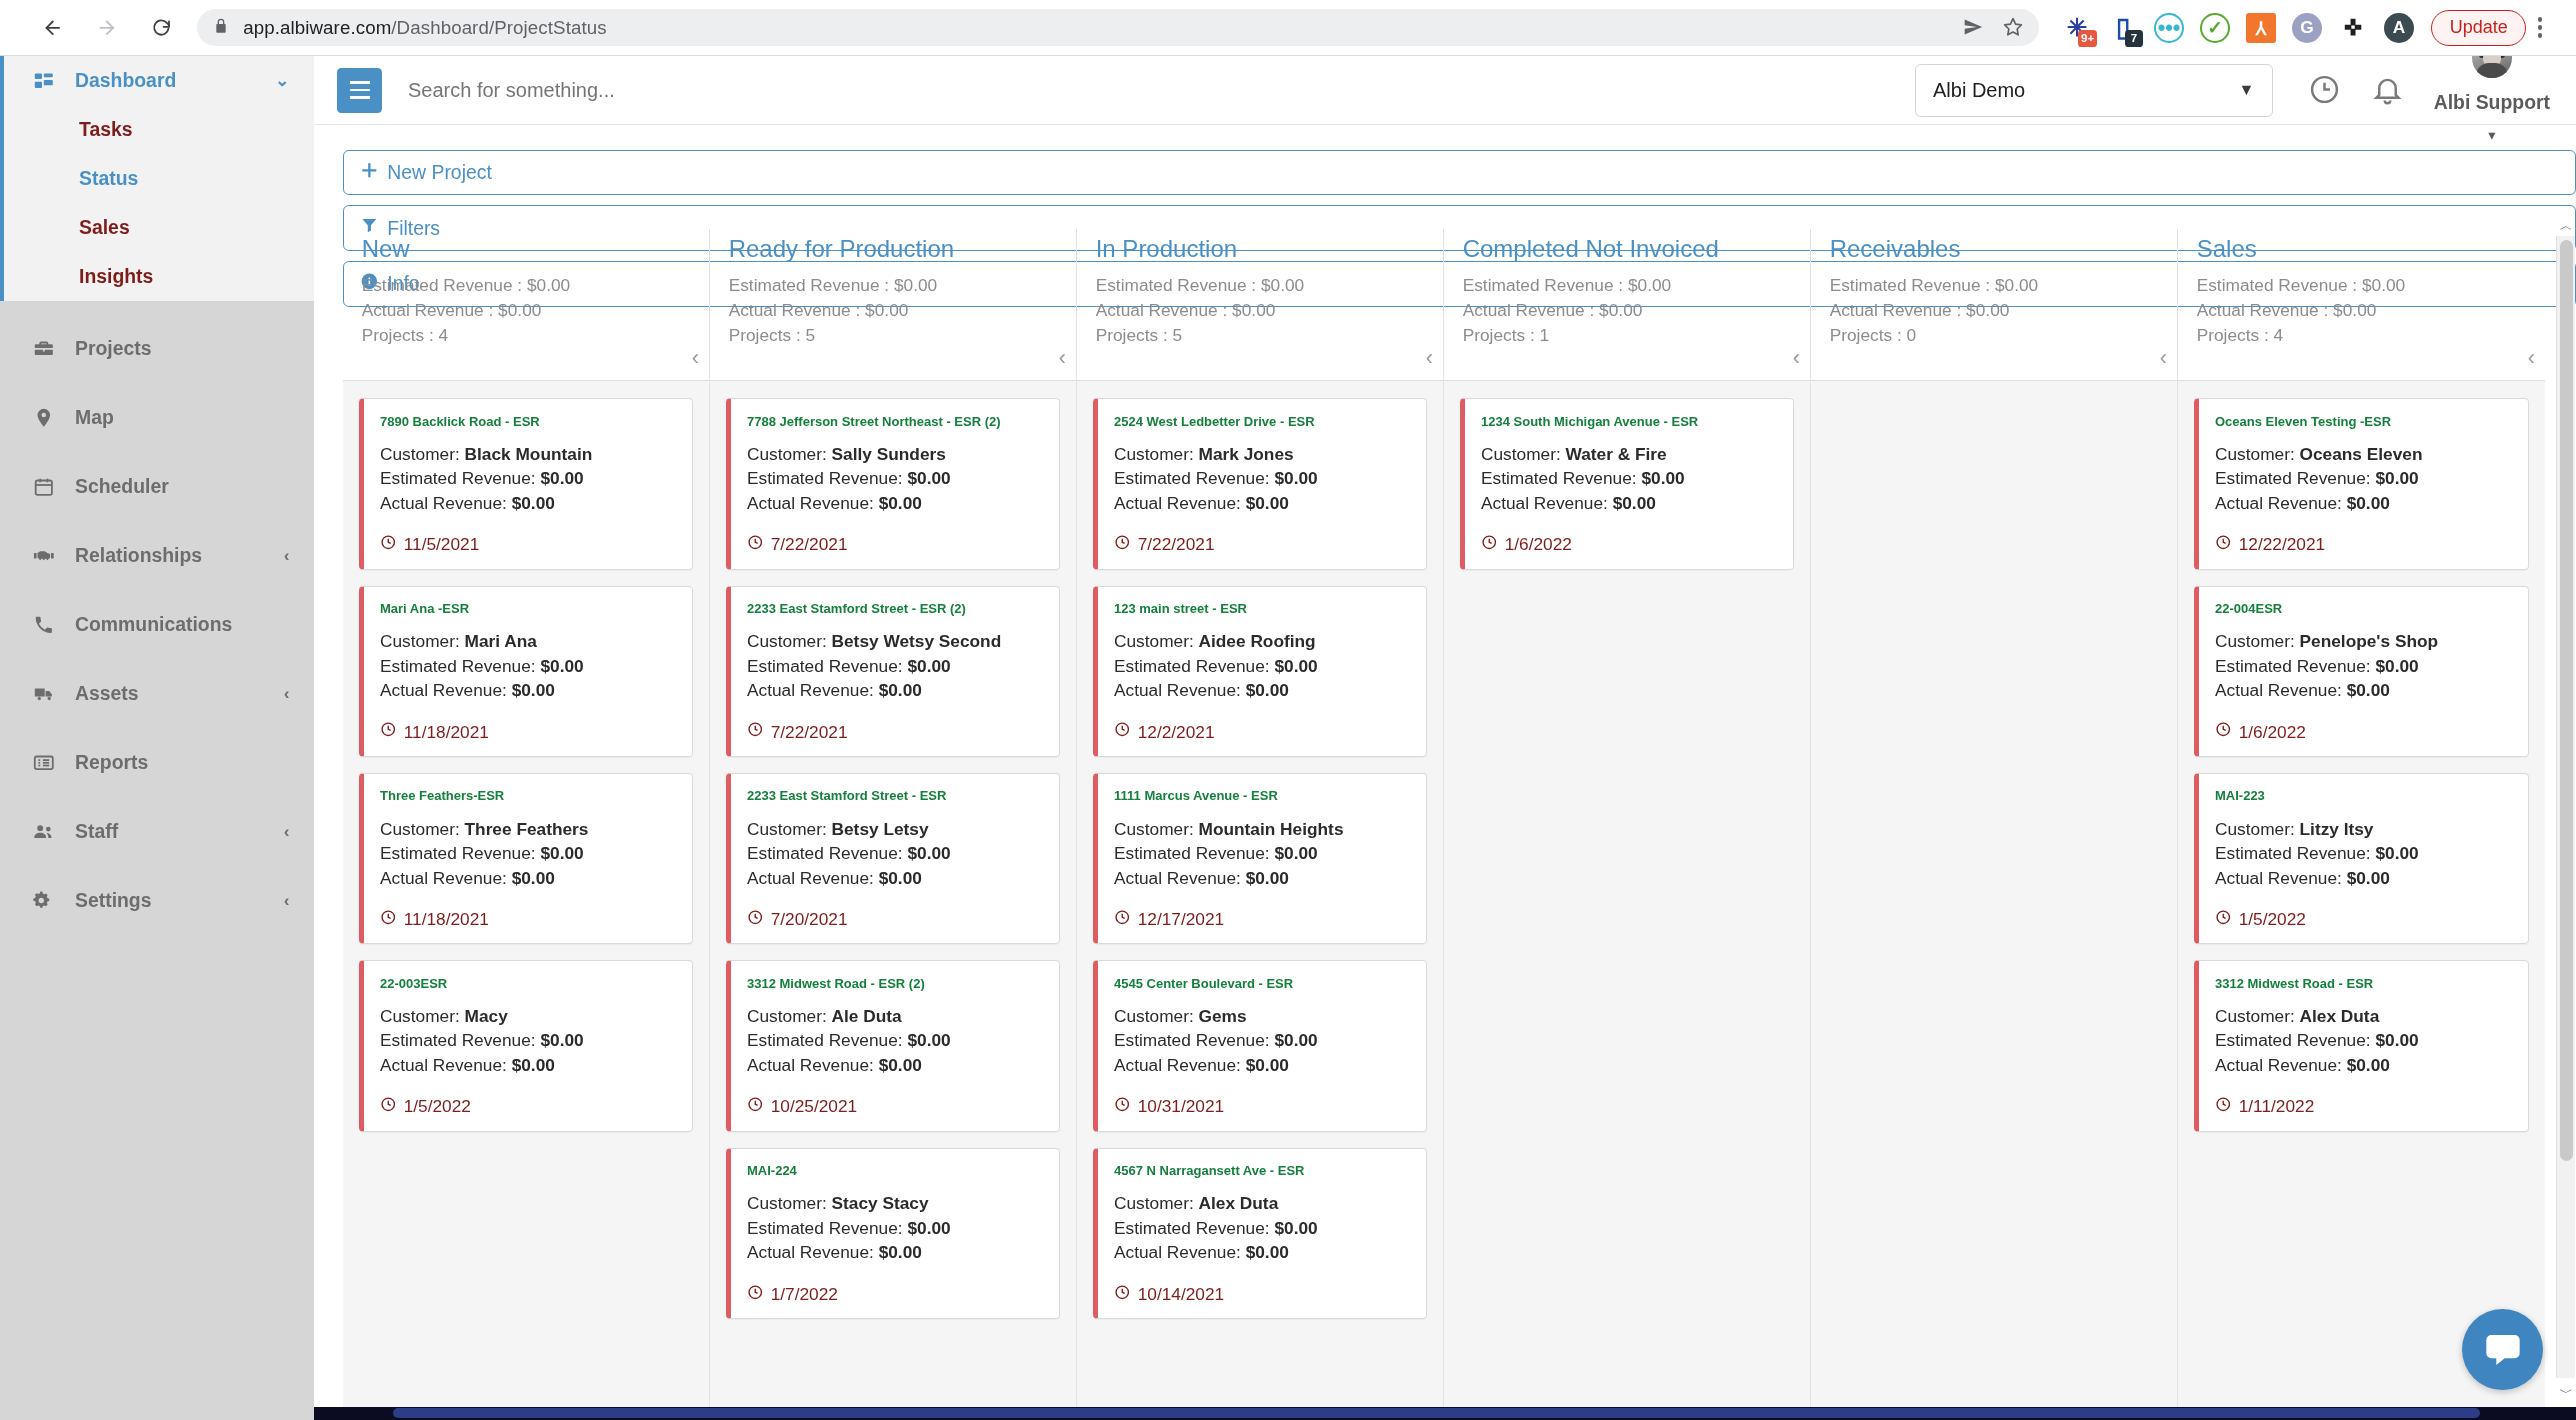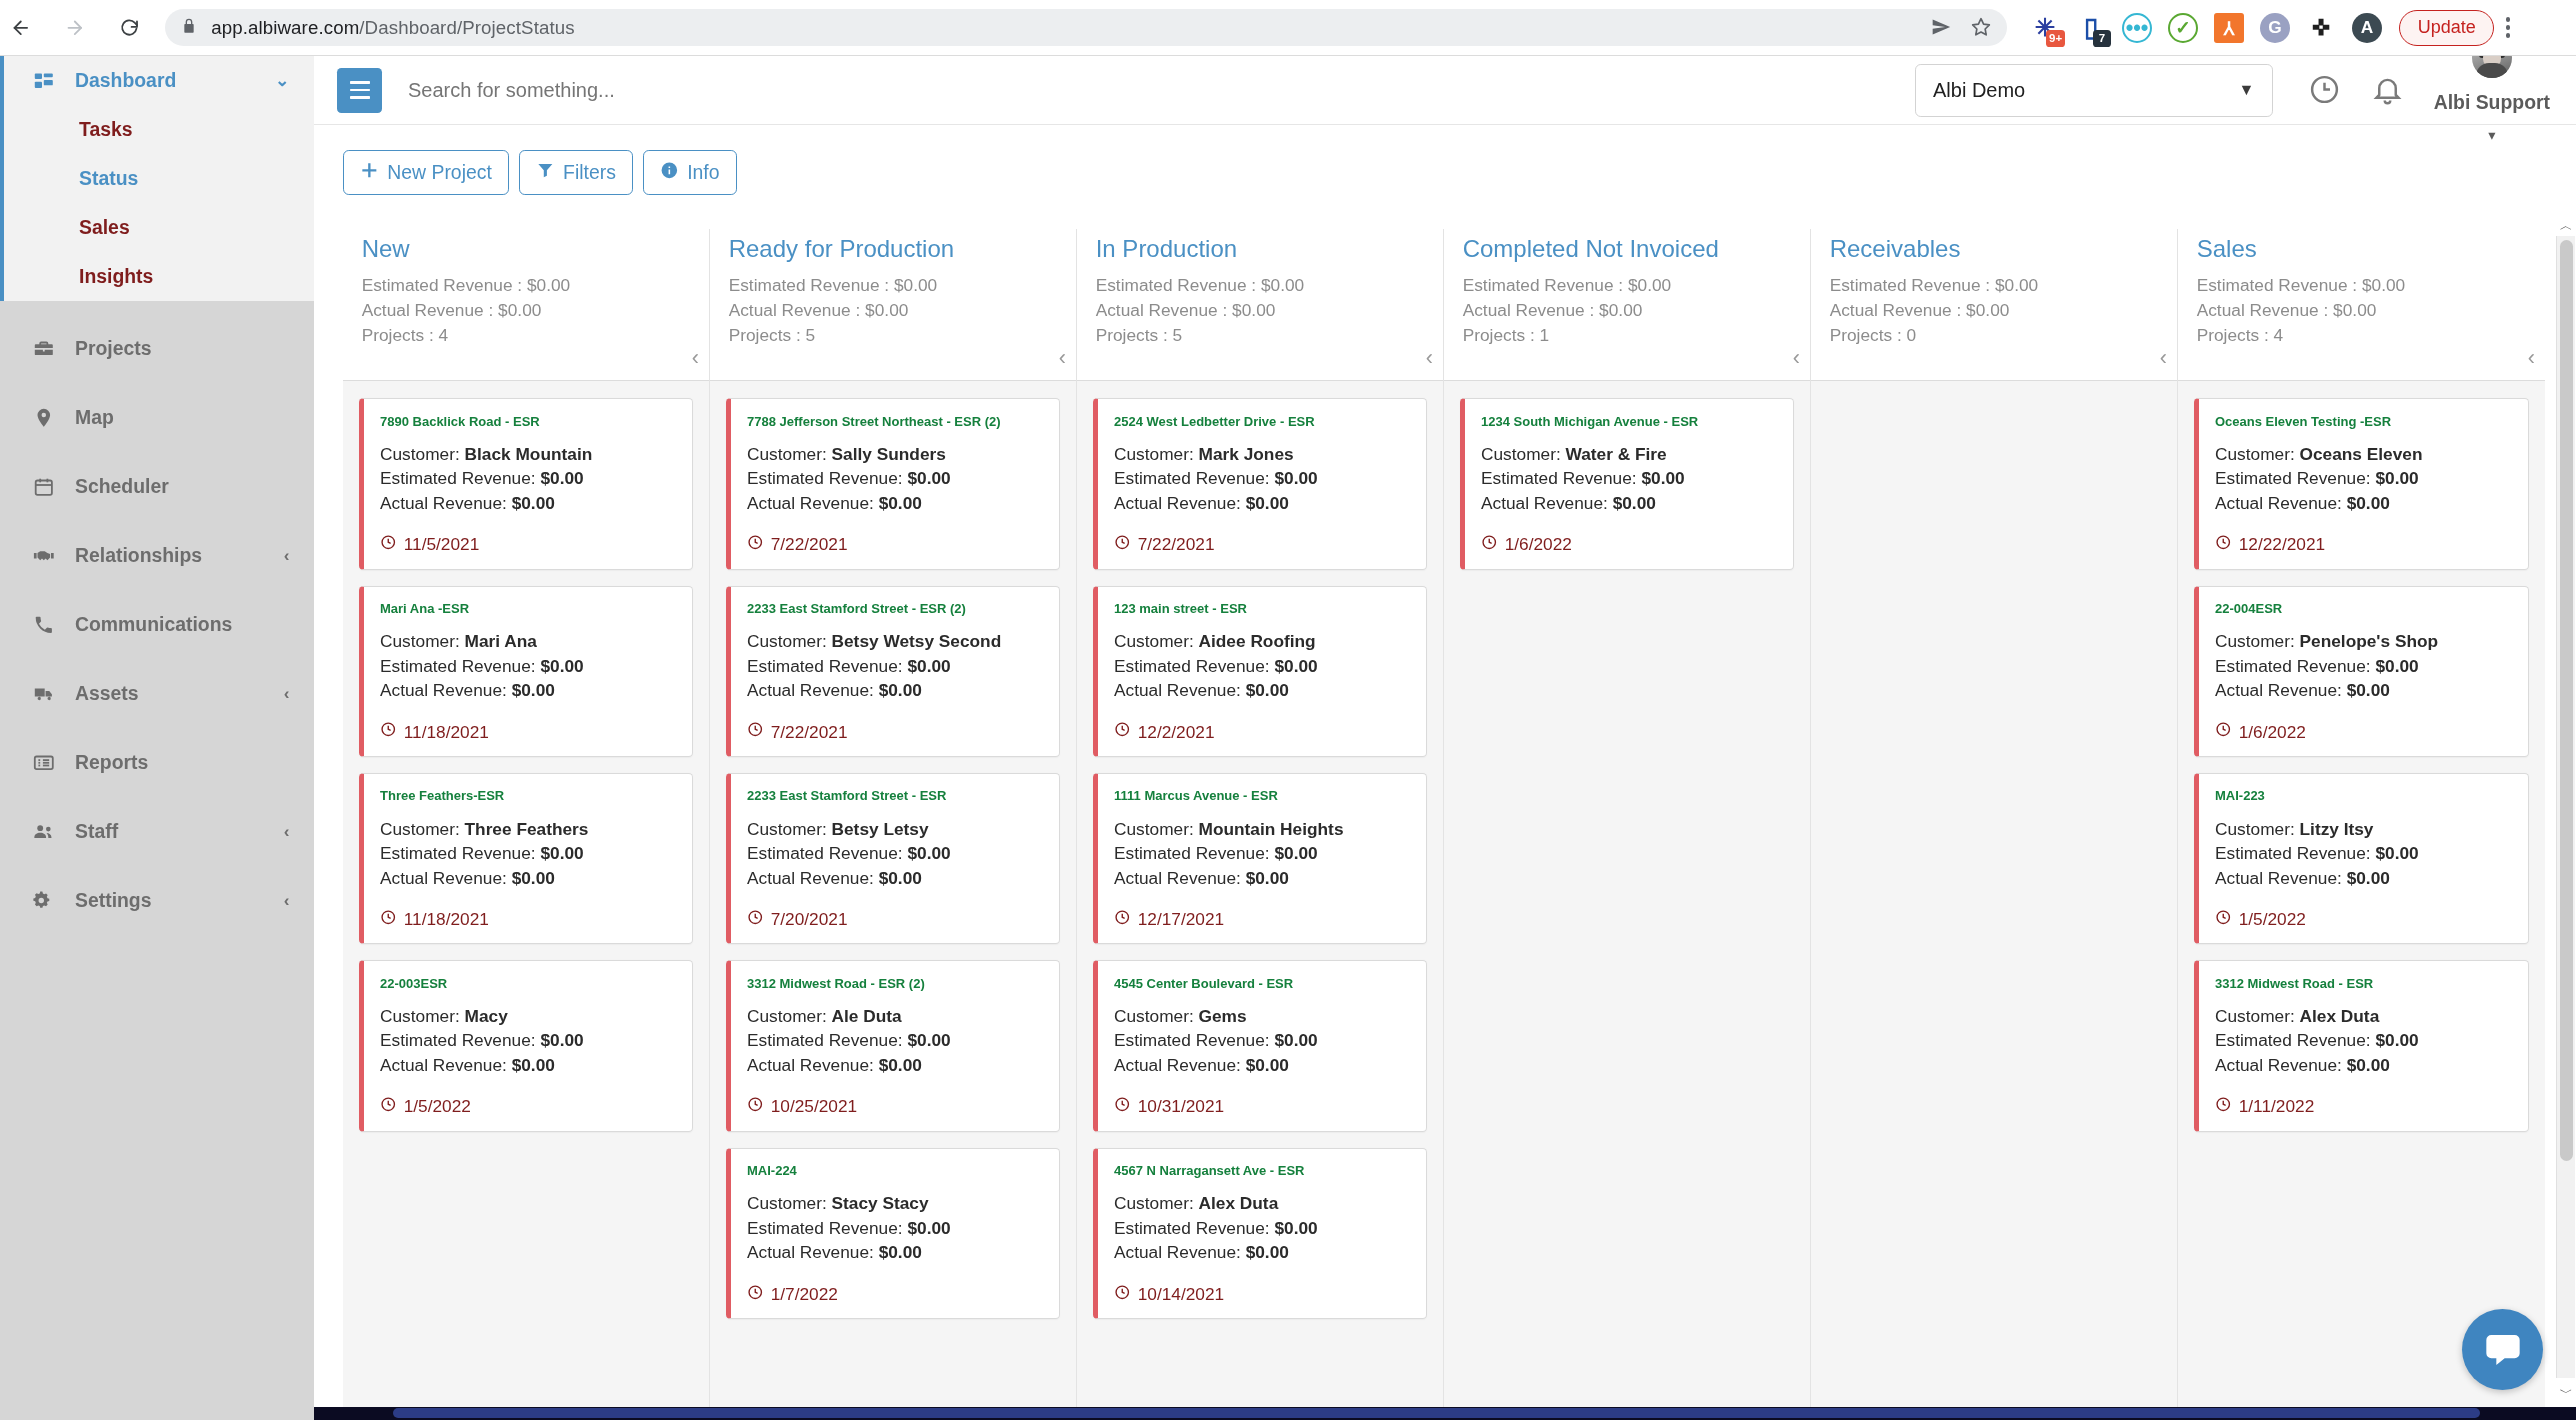--- a/index.html
+++ b/index.html
@@ -8,21 +8,21 @@
     font-family: "Liberation Sans", sans-serif;
     background: #ffffff;
     overflow: hidden;
   }
 
   
   .browser-bar {
     height: 56px; width: 100%;
     background: #ffffff;
     display: flex; align-items: center;
-    padding: 0 4px;
+    padding: 0 36px;
     border-bottom: 0.7px solid #dcdcdc;
     position: relative;
   }
   .nav-btns { display: flex; align-items: center; gap: 21.6px; margin-right: 18.7px; }
   .nav-icon {
     width: 33px; height: 33px;
     display: flex; align-items: center; justify-content: center;
     color: #3c4043;
   }
   .nav-icon svg { width: 21.6px; height: 21.6px; }
@@ -148,21 +148,21 @@
     width: 40px; height: 40px; border-radius: 50%;
     background: linear-gradient(160deg,#c9c9c9 0%,#8d8d8d 55%,#5d5d5d 100%);
     overflow: hidden; position: relative; flex: 0 0 40px;
   }
   .avatar .hair { position:absolute; top:1.4px; left:7.2px; width:26px; height:18.7px; background:#2f2f2f; border-radius:13px 13px 2.9px 2.9px; }
   .avatar .face { position:absolute; top:11.5px; left:10.8px; width:18.7px; height:18.7px; background:#d9cec6; border-radius:50%; }
   .avatar .body { position:absolute; bottom:0; left:4.3px; width:32px; height:14.4px; background:#4a4a4a; border-radius:13px 13px 0 0; }
   .user-name { font-size: 19.4px; color: #5b5b5b; font-weight: 600; }
   .user-caret { font-size: 14.4px; color: #5b5b5b; }
 
-  .actions { padding: 24.5px 0 0 29px; display: flex; gap: 10px; }
+  .actions { padding: 24.5px 0 0 29px; display: flex; gap: 10px; flex-direction: column; }
   .btn {
     border: 0.7px solid #4a90c4; border-radius: 5.8px; background: #fff;
     color: #4a90c4; font-size: 19.4px; padding: 10px 16px;
     display: flex; align-items: center; gap: 8.6px; white-space: nowrap;
   }
   .btn svg { width: 18.7px; height: 18.7px; }
 
   
   .board-wrap {
     position: absolute; left: 0; right: 0; top: 173px; bottom: 13px;

